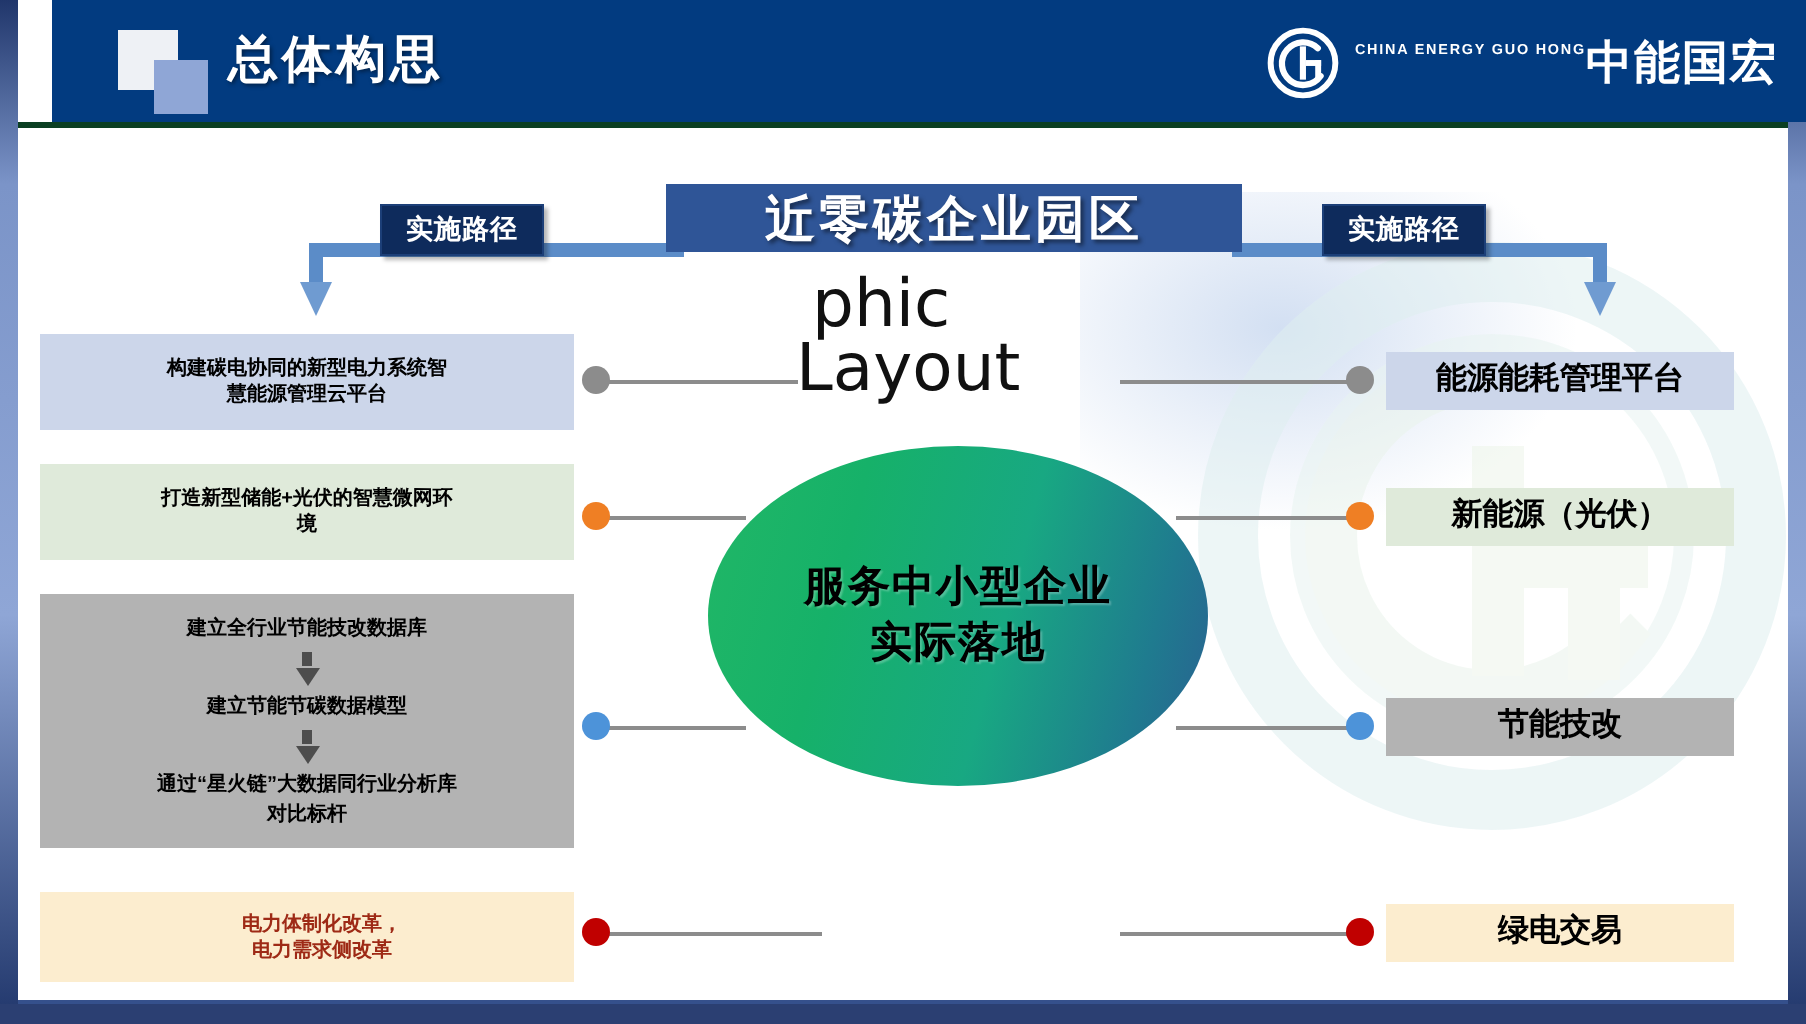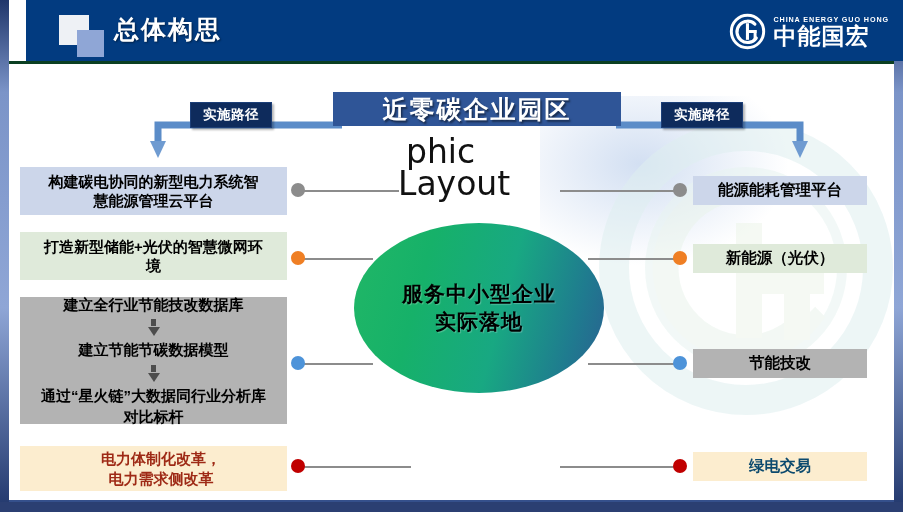--- a/index.html
+++ b/index.html
@@ -48,21 +48,21 @@
     position:absolute;left:88px;top:13px;
     color:#ffffff;font-size:25px;font-weight:bold;letter-spacing:2px;
     text-shadow:1px 1px 2px rgba(0,0,0,.45);
     white-space:nowrap;
   }
   
   .logo{
     position:absolute;right:22px;top:11px;height:40px;display:flex;align-items:center;gap:7px;
   }
   .logo-mark{width:37px;height:37px;flex:0 0 37px;}
-  .logo-text{display:flex;flex-direction:column;justify-content:space-between;}
+  .logo-text{display:flex;flex-direction:row;justify-content:space-between;}
   .logo-en{
     color:#ffffff;font-size:7.2px;font-weight:bold;letter-spacing:.9px;white-space:nowrap;
     margin-bottom:1px;
   }
   .logo-cn{
     color:#ffffff;font-size:23px;font-weight:bold;letter-spacing:1px;white-space:nowrap;line-height:1;
   }
   
   .watermark{
     position:absolute;left:596px;top:118px;width:330px;height:330px;opacity:.55;
@@ -120,40 +120,40 @@
   
   .conn{position:absolute;height:1.6px;background:#8c8c8c;z-index:3;}
   .dot{position:absolute;border-radius:50%;z-index:5;}
   
   .box{
     position:absolute;display:flex;flex-direction:column;
     align-items:center;justify-content:center;
     text-align:center;z-index:3;
   }
   .box .ln{font-weight:bold;line-height:1.3;}
-  .box-l{font-size:15px;color:#000000;text-align:center;}
+  .box-l{font-size:10px;color:#000000;text-align:center;}
   #box-l1{left:20px;top:167px;width:267px;height:48px;background:#ccd6ea;}
   #box-l2{left:20px;top:232px;width:267px;height:48px;background:#dfeada;}
   #box-l3{left:20px;top:297px;width:267px;height:127px;background:#b3b3b3;gap:2px;}
   #box-l4{left:20px;top:446px;width:267px;height:45px;background:#fcedcf;}
   #box-l4 .ln{color:#9e2a16;padding-left:15px;}
   .arrow-down{
     width:0;height:0;margin:1px 0;
     border-left:6px solid transparent;border-right:6px solid transparent;
     border-top:9px solid #4d4d4d;
     position:relative;
   }
   .arrow-stem{width:5px;height:7px;background:#4d4d4d;margin:2px 0 0 0;}
   .arrowwrap{display:flex;flex-direction:column;align-items:center;margin:1px 0;}
   .box-r{font-size:15.5px;color:#000000;}
   #box-r1{left:693px;top:176px;width:174px;height:29px;background:#ccd6ea;}
   #box-r2{left:693px;top:244px;width:174px;height:29px;background:#dfeada;}
   #box-r3{left:693px;top:349px;width:174px;height:29px;background:#b3b3b3;}
   #box-r4{left:693px;top:452px;width:174px;height:29px;background:#fcedcf;}
-  #box-r4 .ln{color:#0c4a6e;}
+  #box-r4 .ln{color:#000000;}
 </style>
 </head>
 <body>
 
 <div id="slide">
 
   <div class="frame-left"></div>
   <div class="frame-right"></div>
   <div class="frame-bottom"></div>
   <div class="inner-bottom-line"></div>

